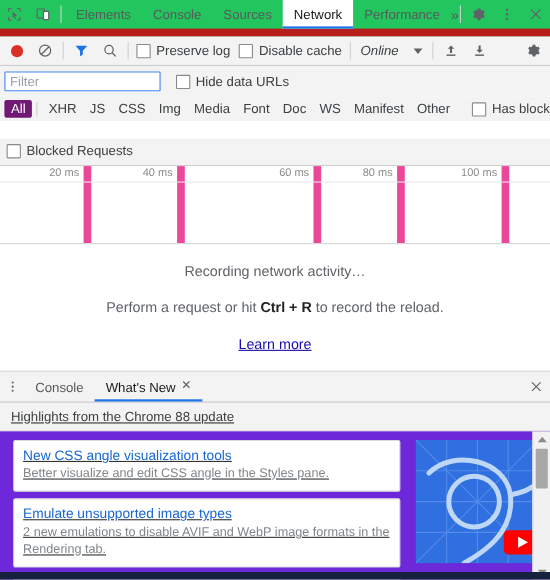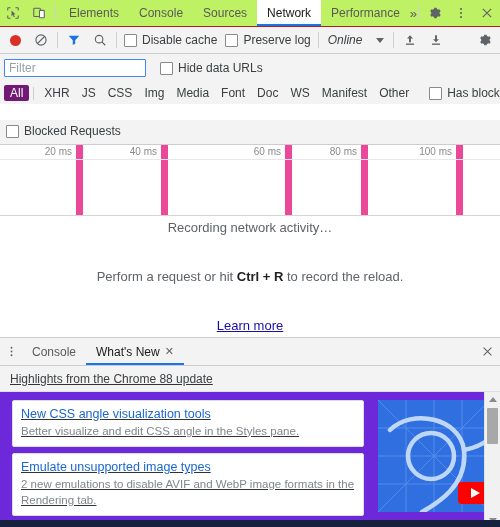--- a/index.html
+++ b/index.html
@@ -7,21 +7,21 @@
     width:500px;height:527px;overflow:hidden;
     font-family:"Liberation Sans","DejaVu Sans",sans-serif;
     font-size:12px;color:#333;background:#ffffff;
     -webkit-font-smoothing:antialiased;
   }
   .devtools{width:500px;height:527px;display:flex;flex-direction:column;position:relative;background:#fff;}
 
   
   .tabbar{
     height:26px;min-height:26px;display:flex;align-items:center;
-    background:#bef264;border-bottom:1px solid #b91c1c;position:relative;
+    background:#22c55e;border-bottom:7px solid #b91c1c;position:relative;
   }
   .icon-btn{
     width:26px;height:26px;display:flex;align-items:center;justify-content:center;
     cursor:pointer;flex:0 0 auto;
   }
   .vsep{width:1px;height:16px;background:#d0d0d0;margin:0 3px;flex:0 0 auto;}
   .tabs{display:flex;align-items:stretch;height:26px;flex:1 1 auto;min-width:0;}
   .tab{
     height:26px;display:flex;align-items:center;padding:0 10px;white-space:nowrap;
     font-size:12px;color:#5a5a5a;cursor:pointer;position:relative;
@@ -99,21 +99,21 @@
   .ticklabel{
     position:absolute;top:1px;right:4px;font-size:10px;color:#8a8a8a;white-space:nowrap;
   }
   .ruler-underline{
     position:absolute;left:0;right:0;top:14px;height:1px;background:#e8e8e8;
   }
 
   
   .emptystate{
     flex:1 1 auto;display:flex;flex-direction:column;align-items:center;justify-content:center;
-    background:#fff;gap:16px;min-height:0;
+    background:#fff;gap:0;min-height:0;
   }
   .es-line1{font-size:13px;color:#5f6368;margin-bottom:18px;}
   .es-line2{font-size:13px;color:#5f6368;margin-bottom:18px;}
   .es-line2 b{color:#202124;font-weight:bold;}
   .es-link{font-size:13px;color:#1a0dab;text-decoration:underline;cursor:pointer;}
 
   
   .drawer{
     height:189px;min-height:189px;display:flex;flex-direction:column;
     border-top:1px solid #cdcdcd;background:#fff;
@@ -280,26 +280,26 @@
       <svg width="14" height="14" viewBox="0 0 16 16">
         <circle cx="7" cy="7" r="4.3" fill="none" stroke="#5f6368" stroke-width="1.3"></circle>
         <path d="M10.2 10.2L14 14" stroke="#5f6368" stroke-width="1.4"></path>
       </svg>
     </div>
 
     <div class="vsep"></div>
 
     <label class="chk-label">
       <span class="chk"></span>
-      <span>Disable cache</span>
+      <span>Preserve log</span>
     </label>
 
     <label class="chk-label">
       <span class="chk"></span>
-      <span>Preserve log</span>
+      <span>Disable cache</span>
     </label>
 
     <div class="vsep"></div>
 
     <div class="throttle">
       <span>Online</span>
       <span class="caret"></span>
     </div>
 
     <div class="vsep"></div>

